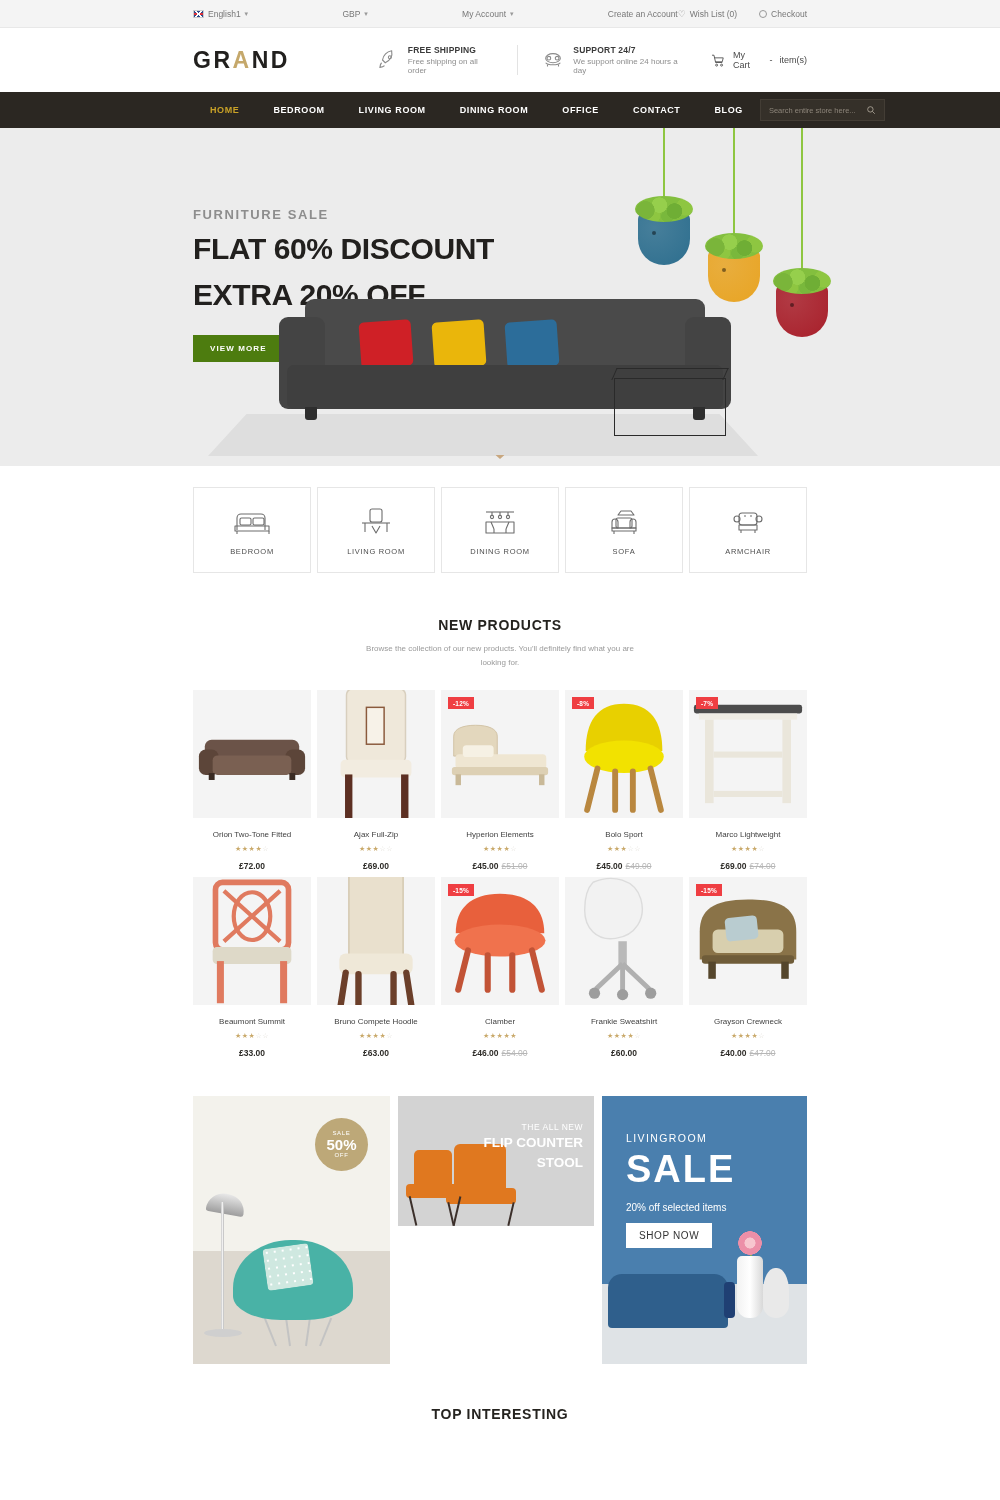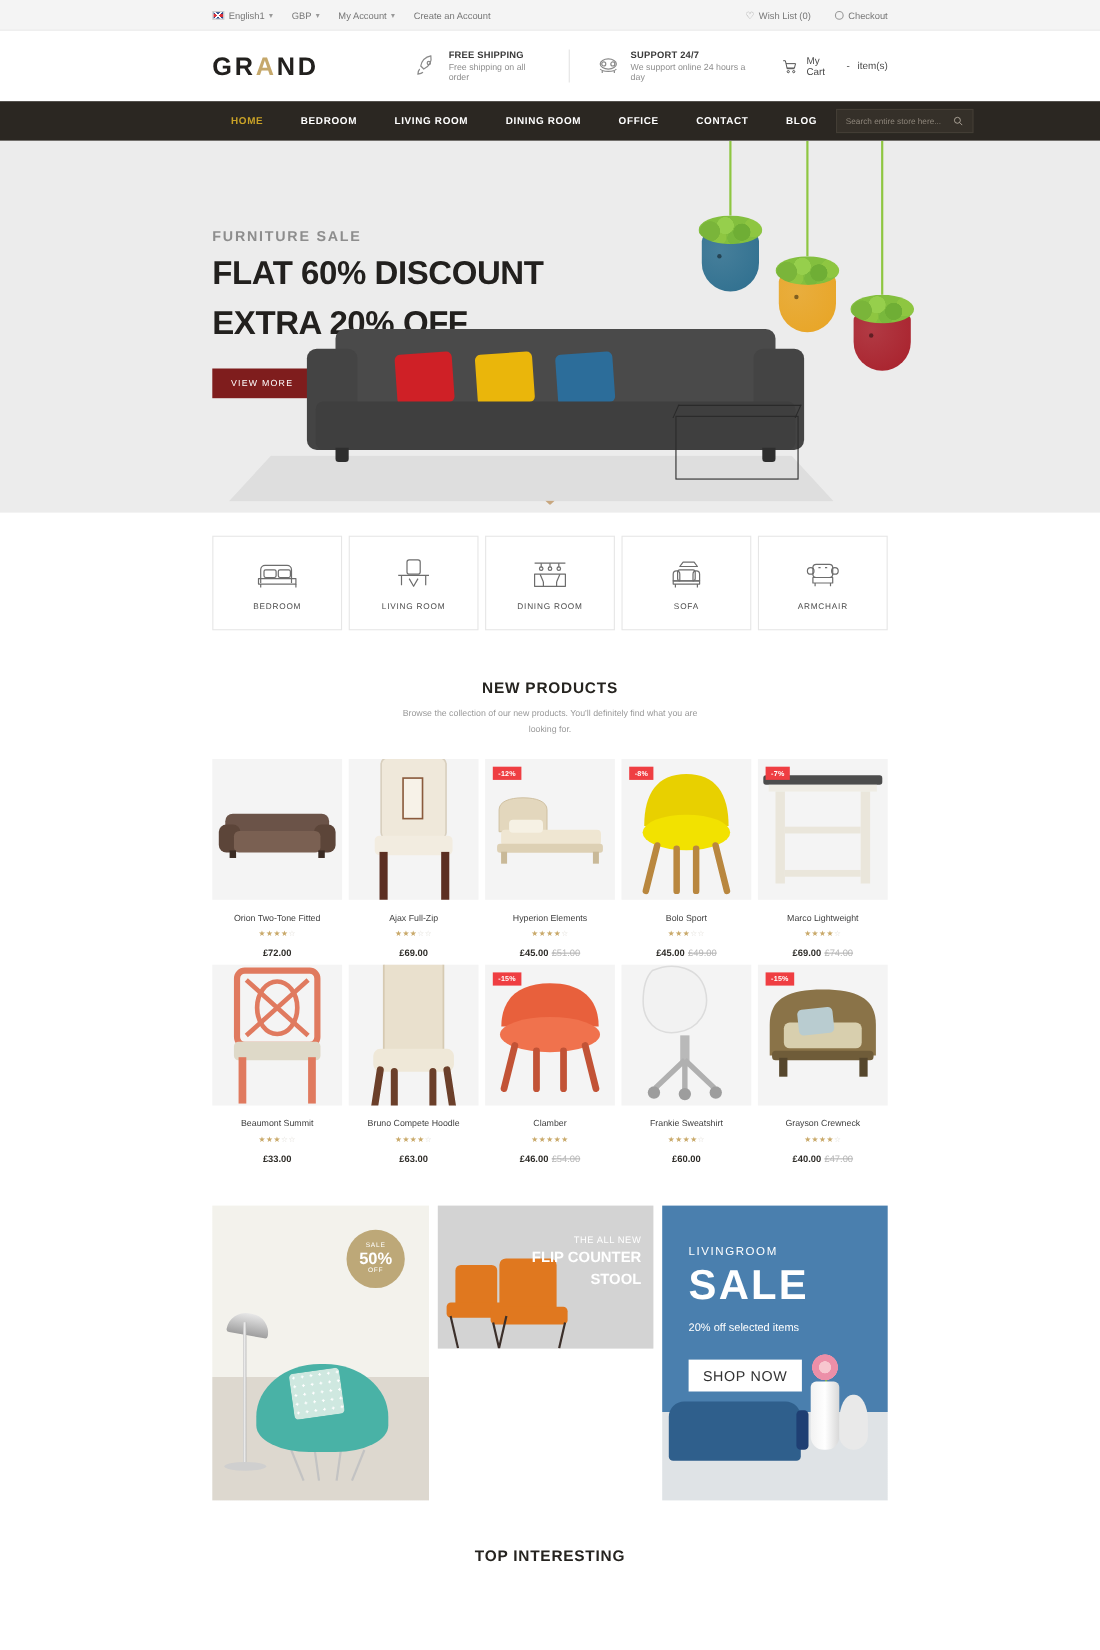--- a/index.html
+++ b/index.html
@@ -1,20 +1,20 @@
 <!DOCTYPE html>
 <html><head>
 <meta charset="utf-8">
 <style>
   *{box-sizing:border-box;margin:0;padding:0;}
   body{width:1000px;height:1500px;background:#ffffff;font-family:"Liberation Sans",sans-serif;color:#333;overflow:hidden;}
 
   
   .topbar{height:28px;background:#f4f4f4;border-bottom:1px solid #e8e8e8;display:flex;align-items:center;padding:0 193px;font-size:8.5px;color:#777;}
-  .tb-left{display:flex;align-items:center;gap:17px;flex:1;}
+  .tb-left{display:flex;align-items:center;gap:17px;flex:1;justify-content:space-between;}
   .tb-right{display:flex;align-items:center;gap:22px;}
   .tb-item{display:flex;align-items:center;gap:4px;cursor:pointer;white-space:nowrap;}
   .flag{width:11px;height:8px;background:linear-gradient(#2b4a8b 0 34%,#d8303a 34% 67%,#2b4a8b 67%);position:relative;border:.5px solid #ccc;}
   .flag:after{content:"";position:absolute;inset:0;background:
      linear-gradient(45deg,transparent 44%,#fff 44% 56%,transparent 56%),
      linear-gradient(-45deg,transparent 44%,#fff 44% 56%,transparent 56%);}
   .caret{font-size:7px;color:#999;}
   .heart-ic{font-size:9px;color:#999;}
   .circ-ic{width:8px;height:8px;border:1px solid #999;border-radius:50%;display:inline-block;}
 
@@ -40,21 +40,21 @@
   .search{margin-left:auto;width:133px;height:22px;background:#353029;border:1px solid #433d35;display:flex;align-items:center;padding:0 8px;}
   .search input{flex:1;background:transparent;border:none;outline:none;font-size:7.5px;color:#cfc8bd;font-family:"Liberation Sans",sans-serif;}
   .search input::placeholder{color:#8d857a;}
   .search svg{width:10px;height:10px;color:#bdb5a8;}
 
   
   .hero{height:338px;background:#ececec;position:relative;overflow:hidden;}
   .hero-tx{position:absolute;left:193px;top:79px;}
   .hero-k{font-size:13px;font-weight:700;color:#8d8d8d;letter-spacing:1.6px;}
   .hero-h{font-size:30px;font-weight:700;color:#22201e;letter-spacing:-.4px;line-height:1.25;margin-top:8px;}
-  .hero-btn{margin-top:22px;display:inline-block;background:#7f1d1d;color:#fff;font-size:8px;font-weight:400;letter-spacing:1.1px;padding:9px 17px;cursor:pointer;}
+  .hero-btn{margin-top:22px;display:inline-block;background:#4d7c0f;color:#fff;font-size:8px;font-weight:700;letter-spacing:1.1px;padding:9px 17px;cursor:pointer;}
   .plants{position:absolute;right:175px;top:0;width:210px;height:175px;}
   .plant{position:absolute;top:0;}
   .p-str{width:2px;margin:0 auto;background:#8ec641;}
   .p-leaf{width:58px;height:26px;margin:0 auto;border-radius:50%;background:
       radial-gradient(circle at 18% 55%,#7ab53a 0 18%,transparent 19%),
       radial-gradient(circle at 42% 35%,#96cf4c 0 20%,transparent 21%),
       radial-gradient(circle at 68% 58%,#6fae35 0 18%,transparent 19%),
       radial-gradient(circle at 86% 42%,#8ec641 0 16%,transparent 17%),
       radial-gradient(circle at 30% 75%,#8ec641 0 17%,transparent 18%),
       radial-gradient(circle at 56% 78%,#79b83c 0 16%,transparent 17%),#83bf3e;
@@ -120,21 +120,21 @@
   .pm-bot{height:130px;background:#d8d8d8;position:relative;overflow:hidden;}
   .pb-tx{position:absolute;top:17px;left:0;right:0;text-align:center;font-size:14px;letter-spacing:1.5px;color:#fff;}
   .pb-tx b{color:#c9a55f;}
   .grsofa{position:absolute;left:24px;bottom:8px;width:148px;height:62px;background:#a8bfa0;border-radius:12px 12px 5px 5px;}
   .grsofa:before{content:"";position:absolute;left:10px;top:16px;right:10px;height:30px;background:#bccfb4;border-radius:6px;}
 
   .pz-right{flex:1;height:268px;background:linear-gradient(#4a7fae 0 70%,#dfe3e6 70%);position:relative;overflow:hidden;cursor:pointer;}
   .pr-k{position:absolute;left:24px;top:36px;font-size:10.5px;color:#fff;letter-spacing:1.4px;}
   .pr-h{position:absolute;left:24px;top:52px;font-size:38px;font-weight:700;color:#fff;letter-spacing:2px;}
   .pr-s{position:absolute;left:24px;top:106px;font-size:10px;color:#fff;}
-  .pr-btn{position:absolute;left:24px;top:140px;background:#fff;color:#333;font-size:13px;letter-spacing:.6px;padding:7px 13px;}
+  .pr-btn{position:absolute;left:24px;top:127px;background:#fff;color:#333;font-size:10px;letter-spacing:.6px;padding:7px 13px;}
   .bluesofa{position:absolute;left:6px;bottom:36px;width:120px;height:54px;background:#2f5f8c;border-radius:14px 14px 4px 4px;}
   .vase{position:absolute;right:44px;bottom:46px;width:26px;height:62px;background:linear-gradient(90deg,#f2f2f2,#fff,#d8d8d8);border-radius:5px 5px 12px 12px;}
   .vase2{position:absolute;right:18px;bottom:46px;width:26px;height:50px;background:#e9e9e9;border-radius:50% 50% 14px 14px;}
   .vase3{position:absolute;right:72px;bottom:46px;width:11px;height:36px;background:#1f3f73;border-radius:4px;}
   .flower{position:absolute;right:40px;bottom:104px;width:34px;height:34px;border-radius:50%;
      background:radial-gradient(circle,#f7c6cf 22%,#ec8fa8 24% 48%,transparent 50%);}
   .fstem{position:absolute;right:55px;bottom:104px;width:2px;height:24px;background:#7fae55;}
 
   
   .sec-h2{text-align:center;padding-top:42px;}

